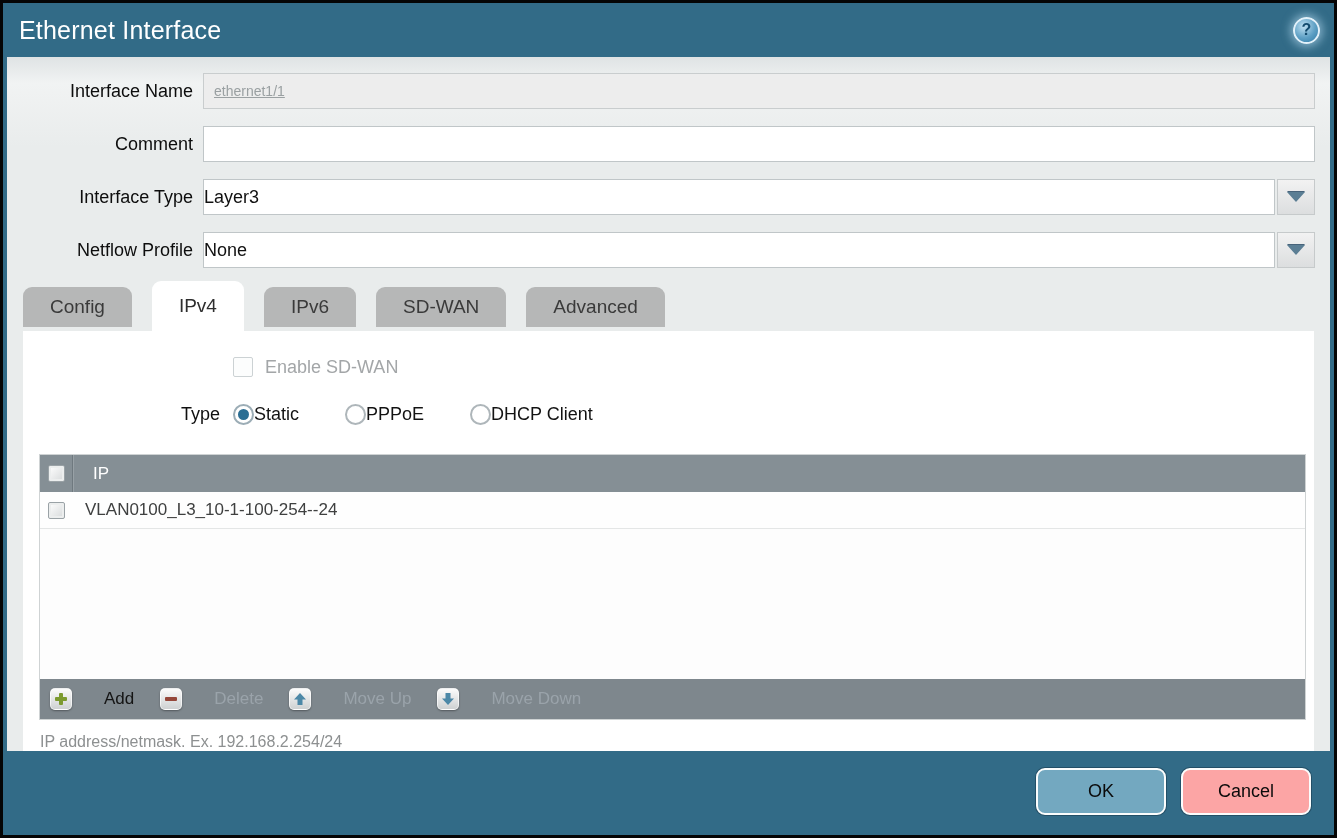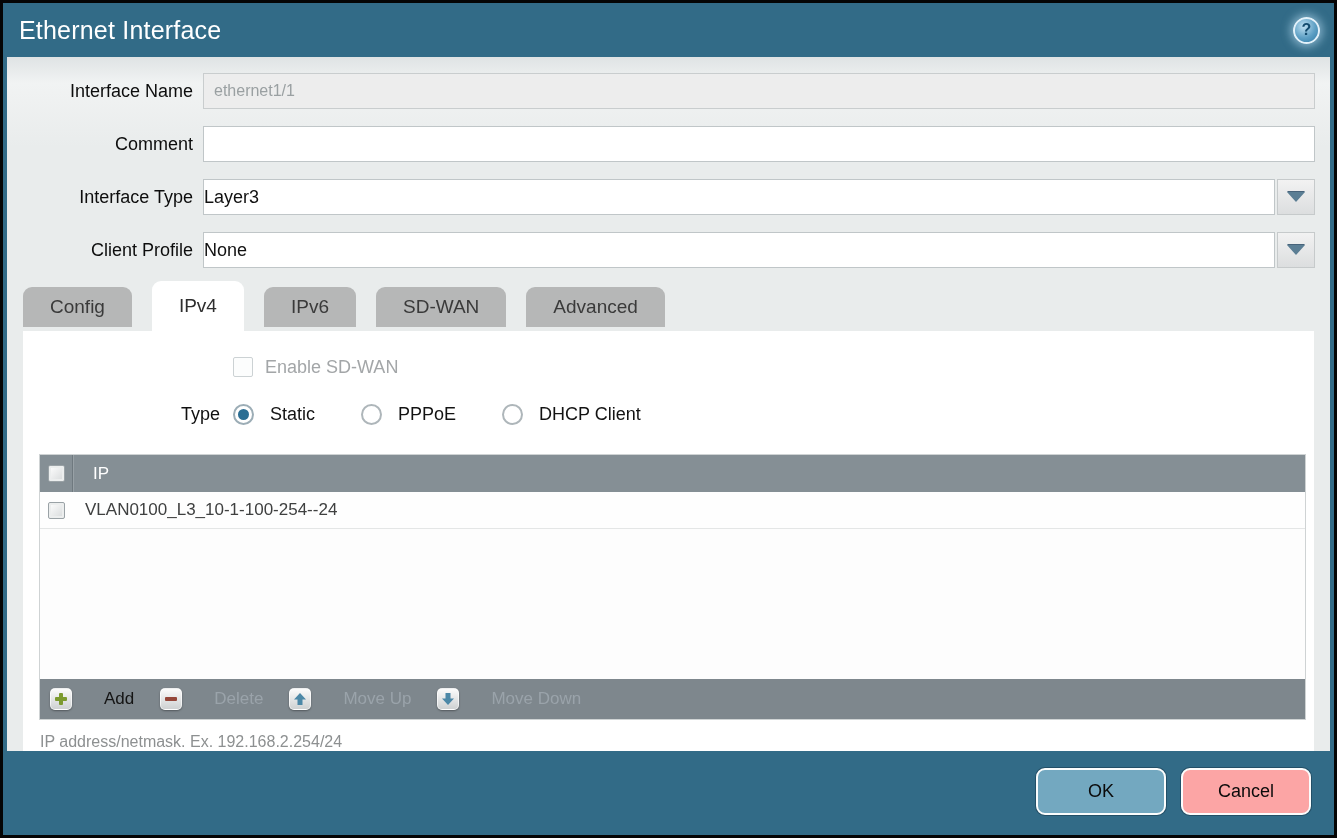--- a/index.html
+++ b/index.html
@@ -47,22 +47,22 @@
     display: flex; align-items: center;
   }
   .flabel {
     width: 196px; flex: 0 0 196px;
     text-align: right; padding-right: 10px;
     font-size: 18px; color: #0d0d0d;
   }
   .fctrl { flex: 1; margin-right: 15px; height: 36px; display: flex; }
   .input-disabled {
     flex: 1; background: #ededed; border: 1px solid #c9cdce;
-    color: #9aa0a2; font-size: 16px;
-    display: flex; align-items: center; padding-left: 10px;
+    color: #9aa0a2; font-size: 14px;
+    display: flex; align-items: center; padding-left: 10px; text-decoration: underline;
   }
   .input-text {
     flex: 1; background: #ffffff; border: 1px solid #c0c6c8;
     font-size: 18px; color: #111; padding-left: 10px;
     font-family: "Liberation Sans", sans-serif;
     outline: none; height: 36px;
   }
   .dropdown { flex: 1; display: flex; }
   .dd-text {
     flex: 1; background: #fff; border: 1px solid #c0c6c8;
@@ -132,21 +132,21 @@
   .radio {
     width: 21px; height: 21px; border-radius: 50%;
     background: #fff; border: 2px solid #aeb6ba;
     display: flex; align-items: center; justify-content: center;
   }
   .radio.selected { border-color: #9cadb6; }
   .radio.selected::after {
     content: ""; width: 11px; height: 11px; border-radius: 50%;
     background: #2b6e93; display: block;
   }
-  .radio-label { margin-left: 16px; font-size: 18px; color: #131313; }
+  .radio-label { margin-left: 0; font-size: 18px; color: #131313; }
   
   .iptable {
     margin: 28px 8px 0 16px;
     border: 1px solid #cfd3d4;
     display: flex; flex-direction: column;
   }
   .thead {
     height: 37px; flex: 0 0 37px;
     background: #858f95; color: #ffffff;
     display: flex; align-items: center;
@@ -236,21 +236,21 @@
           <div class="dropdown">
             <div class="dd-text">Layer3</div>
             <div class="dd-btn">
               <div class="dd-arrow"></div>
             </div>
           </div>
         </div>
       </div>
 
       <div class="frow">
-        <div class="flabel">Client Profile</div>
+        <div class="flabel">Netflow Profile</div>
         <div class="fctrl">
           <div class="dropdown">
             <div class="dd-text">None</div>
             <div class="dd-btn">
               <div class="dd-arrow"></div>
             </div>
           </div>
         </div>
       </div>
     </div>

